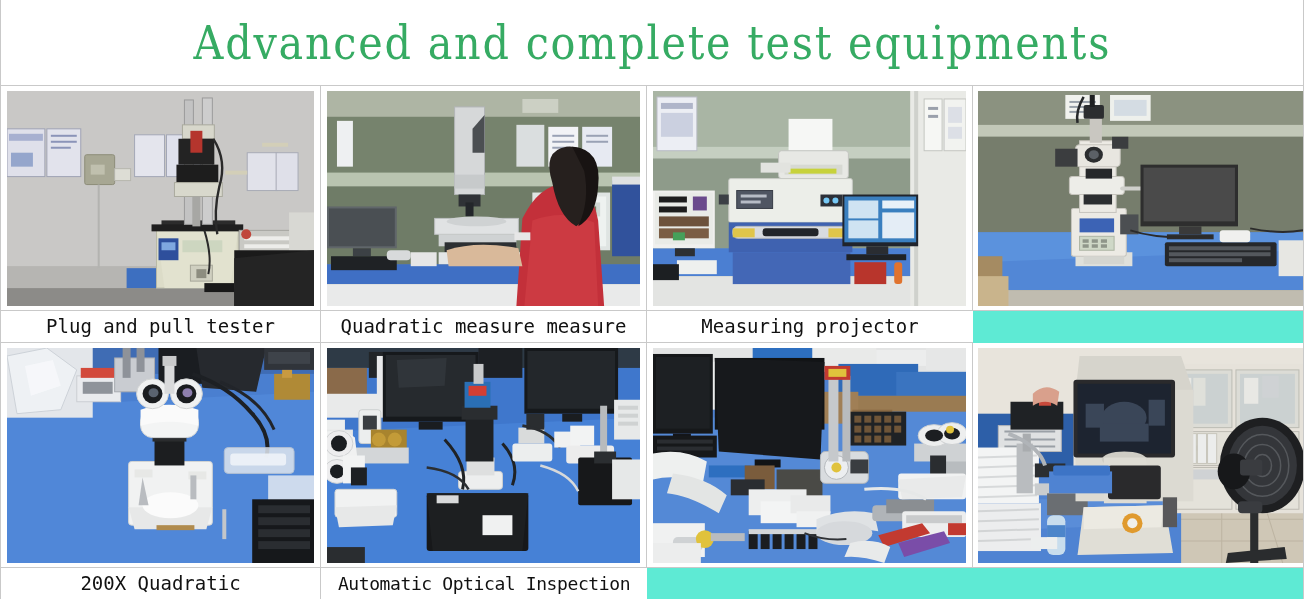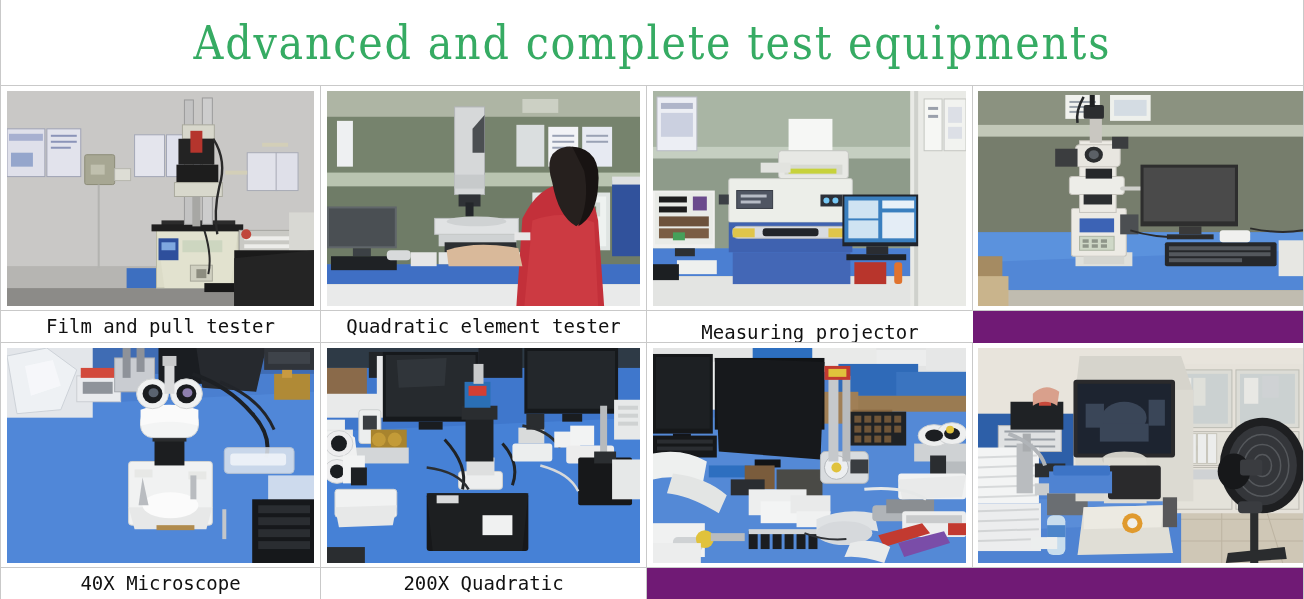--- a/index.html
+++ b/index.html
@@ -14,21 +14,21 @@
     font-family: "Liberation Mono", "DejaVu Sans Mono", monospace;
   }
 
   .page {
     width: 1304px;
     height: 599px;
     position: relative;
     box-sizing: border-box;
     border-left: 1px solid #c9c9c9;
     border-right: 1px solid #c9c9c9;
-    background: #701a75;
+    background: #5eead4;
   }
 
   
   .title-row {
     height: 86px;
     box-sizing: border-box;
     border-bottom: 1px solid #c9c9c9;
     display: flex;
     align-items: center;
     justify-content: center;
@@ -82,21 +82,21 @@
     box-sizing: border-box;
     border-right: 1px solid #c9c9c9;
     border-bottom: 1px solid #c9c9c9;
     height: 32px;
     display: flex;
     align-items: center;
     justify-content: center;
     background: #ffffff;
     overflow: hidden;
   }
-  .cap-cell.last { border-right: none; align-items: flex-end; }
+  .cap-cell.last { border-right: none; }
   .cap-text {
     font-family: "DejaVu Sans Mono", "Liberation Mono", monospace;
     font-size: 19px;
     line-height: 1;
     color: #111111;
     white-space: nowrap;
     letter-spacing: 0px;
   }
   .cap-text.tight { font-size: 18px; letter-spacing: -0.4px; }
 </style>
@@ -341,24 +341,24 @@
           <path d="M150 140 q30 10 80 6" stroke="#2b2b2b" stroke-width="2" fill="none"></path>
           <path d="M268 138 q28 6 52 2" stroke="#2b2b2b" stroke-width="2" fill="none"></path>
           <rect x="296" y="150" width="24" height="36" fill="#e7e7e3"></rect>
         </svg>
       </div>
     </div>
   </div>
 
   <div class="grid">
     <div class="cap-cell">
-      <span class="cap-text">Film and pull tester</span>
+      <span class="cap-text">Plug and pull tester</span>
     </div>
     <div class="cap-cell">
-      <span class="cap-text">Quadratic element tester</span>
+      <span class="cap-text">Quadratic measure measure</span>
     </div>
     <div class="cap-cell last">
       <span class="cap-text">Measuring projector</span>
     </div>
   </div>
 
   <div class="grid">
 
     <div class="img-cell">
       <div class="photo">
@@ -699,20 +699,20 @@
           <rect x="268" y="160" width="8" height="56" fill="#2a2c2e"></rect>
           <path d="M246 206 L302 200 L304 212 L244 216 Z" fill="#2a2c2e"></path>
           <rect x="256" y="154" width="24" height="12" rx="4" fill="#3a3c40"></rect>
         </svg>
       </div>
     </div>
   </div>
 
   <div class="grid">
     <div class="cap-cell">
-      <span class="cap-text">40X Microscope</span>
-    </div>
-    <div class="cap-cell">
       <span class="cap-text">200X Quadratic</span>
     </div>
+    <div class="cap-cell last">
+      <span class="cap-text tight">Automatic Optical Inspection</span>
+    </div>
   </div>
 
 </div>
 
 </body></html>

